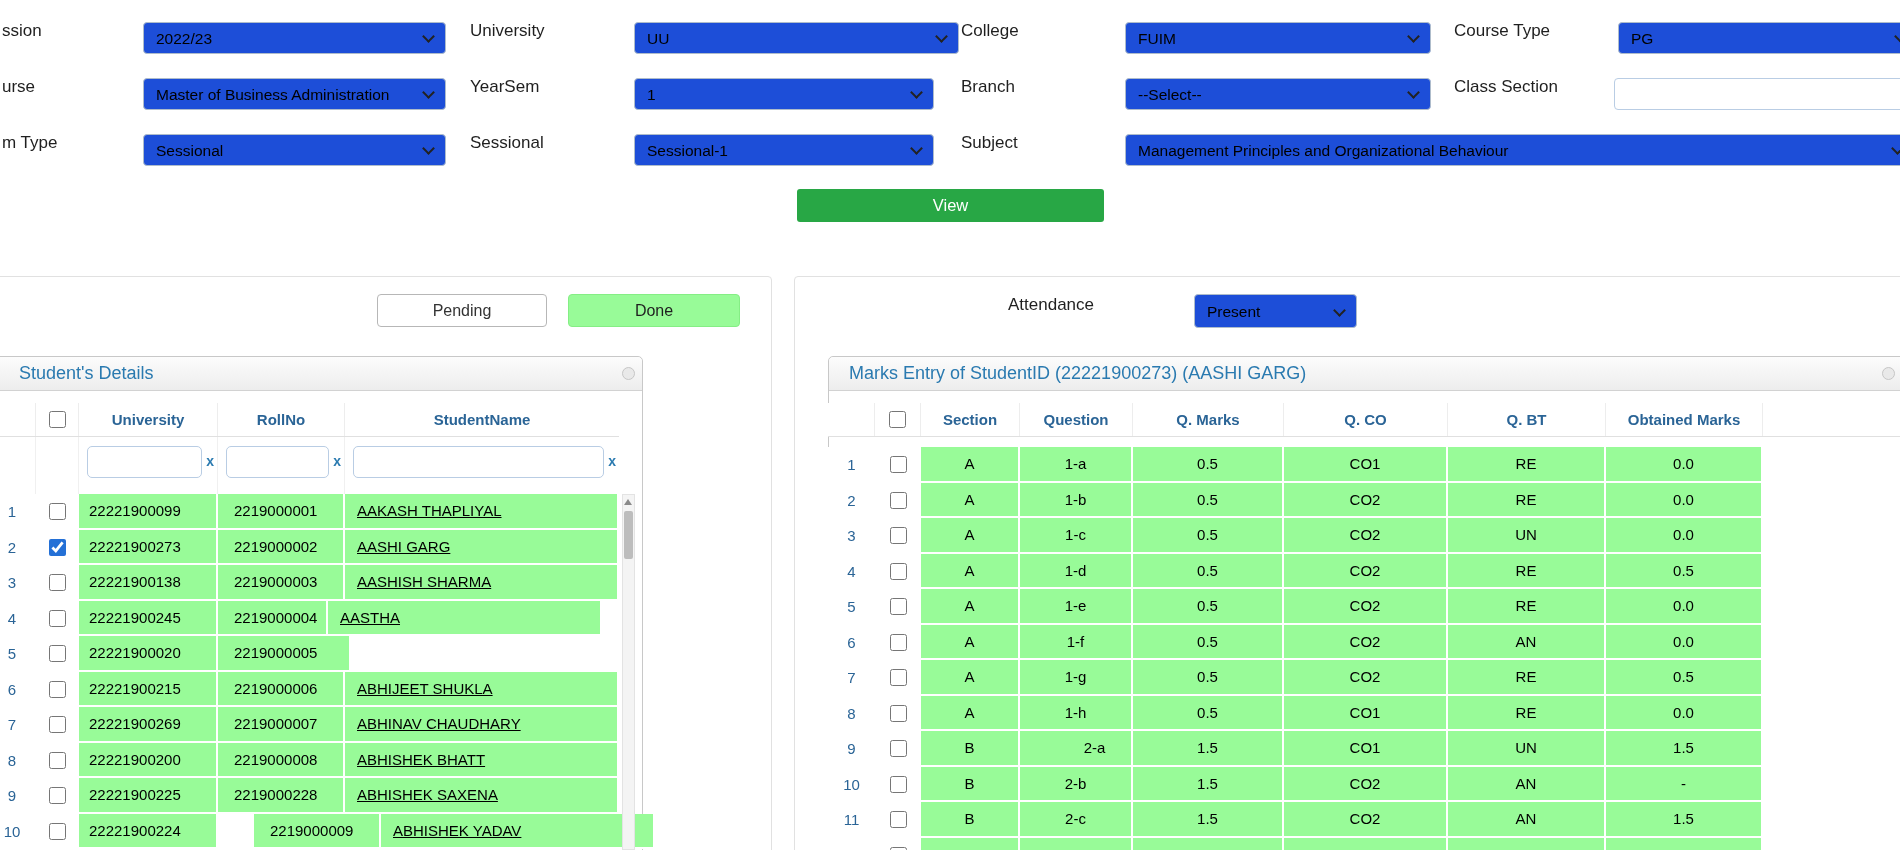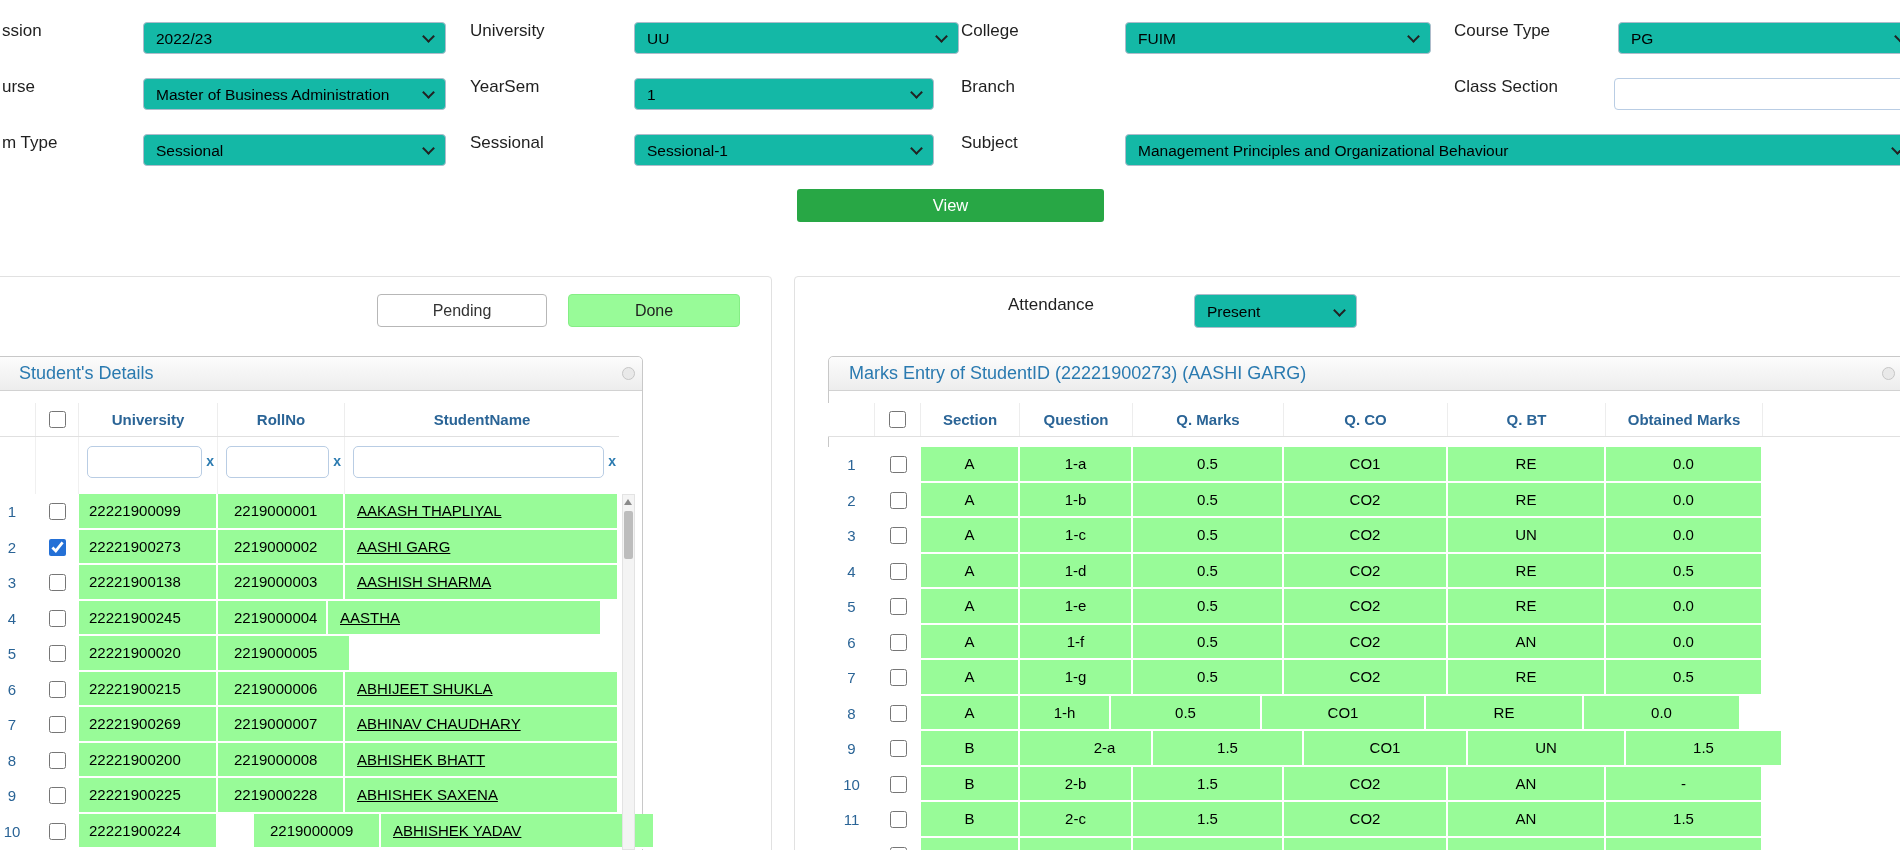--- a/index.html
+++ b/index.html
@@ -6,21 +6,21 @@
   html,body { width:1900px; height:850px; }
   body { font-family:"Liberation Sans","DejaVu Sans",sans-serif; background:#ffffff; }
   .stage { position:relative; width:1900px; height:850px; overflow:hidden; background:#fff; }
 
   .lbl { position:absolute; font-size:17px; color:#1f1f1f; line-height:20px; white-space:nowrap; }
 
   .selwrap { position:absolute; height:32px; }
   .selwrap select {
     width:100%; height:100%;
     -webkit-appearance:none; -moz-appearance:none; appearance:none;
-    border:1px solid #aebccb; border-radius:4px; background:#14b8a6;
+    border:1px solid #aebccb; border-radius:4px; background:#1d4ed8;
     font-family:inherit; font-size:15.5px; color:#000; padding:0 30px 0 12px;
   }
   .caret { position:absolute; right:13px; top:10px; width:9px; height:9px;
     border-right:2px solid #222; border-bottom:2px solid #222; transform:rotate(45deg); pointer-events:none; }
 
   .input-plain { position:absolute; border:1px solid #b9cde4; border-radius:4px; background:#fff;
     font-family:inherit; font-size:15px; padding:0 10px; }
 
   .view-btn { position:absolute; background:#28a745; color:#fff; border:none; border-radius:3px;
     font-size:16.5px; font-family:inherit; cursor:pointer; }
@@ -98,20 +98,24 @@
   <div class="selwrap" style="left:143px;top:78px;width:303px">
     <select><option>Master of Business Administration</option></select>
     <span class="caret"></span>
   </div>
   <span class="lbl" style="left:470px;top:77px">YearSem</span>
   <div class="selwrap" style="left:634px;top:78px;width:300px">
     <select><option>1</option></select>
     <span class="caret"></span>
   </div>
   <span class="lbl" style="left:961px;top:77px">Branch</span>
+  <div class="selwrap" style="left:1125px;top:78px;width:306px">
+    <select><option>--Select--</option></select>
+    <span class="caret"></span>
+  </div>
   <span class="lbl" style="left:1454px;top:77px">Class Section</span>
   <input class="input-plain" style="left: 1614px; top: 78px; width: 300px; height: 32px;" value="">
 
   <span class="lbl" style="left:2px;top:133px">m Type</span>
   <div class="selwrap" style="left:143px;top:134px;width:303px">
     <select><option>Sessional</option></select>
     <span class="caret"></span>
   </div>
   <span class="lbl" style="left:470px;top:133px">Sessional</span>
   <div class="selwrap" style="left:634px;top:134px;width:300px">
@@ -374,33 +378,33 @@
         <div class="cell g cc" style="width: 164px;">CO2</div>
         <div class="cell g cc" style="width: 158px;">RE</div>
         <div class="cell g cc" style="width: 157px;">0.5</div>
       </div>
       <div class="mrow">
         <div class="cell num" style="width: 47px;">8</div>
         <div class="cell chk" style="width: 46px;">
           <input type="checkbox" style="">
         </div>
         <div class="cell g cc" style="width: 99px;">A</div>
-        <div class="cell g cc" style="width: 91px;">1-h</div>
+        <div class="cell g cc" style="width: 113px;">1-h</div>
         <div class="cell g cc" style="width: 151px;">0.5</div>
         <div class="cell g cc" style="width: 164px;">CO1</div>
         <div class="cell g cc" style="width: 158px;">RE</div>
         <div class="cell g cc" style="width: 157px;">0.0</div>
       </div>
       <div class="mrow">
         <div class="cell num" style="width: 47px;">9</div>
         <div class="cell chk" style="width: 46px;">
           <input type="checkbox" style="">
         </div>
         <div class="cell g cc" style="width: 99px;">B</div>
-        <div class="cell g cc" style="width: 133px; padding-left: 38px;">2-a</div>
+        <div class="cell g cc" style="width: 113px; padding-left: 38px;">2-a</div>
         <div class="cell g cc" style="width: 151px;">1.5</div>
         <div class="cell g cc" style="width: 164px;">CO1</div>
         <div class="cell g cc" style="width: 158px;">UN</div>
         <div class="cell g cc" style="width: 157px;">1.5</div>
       </div>
       <div class="mrow">
         <div class="cell num" style="width: 47px;">10</div>
         <div class="cell chk" style="width: 46px;">
           <input type="checkbox" style="">
         </div>

